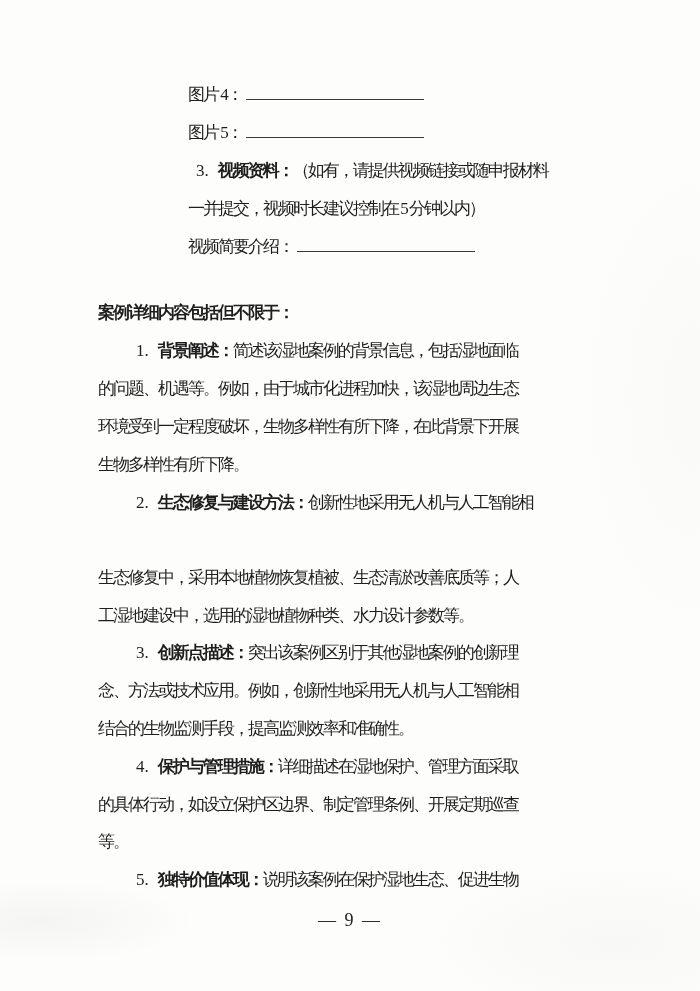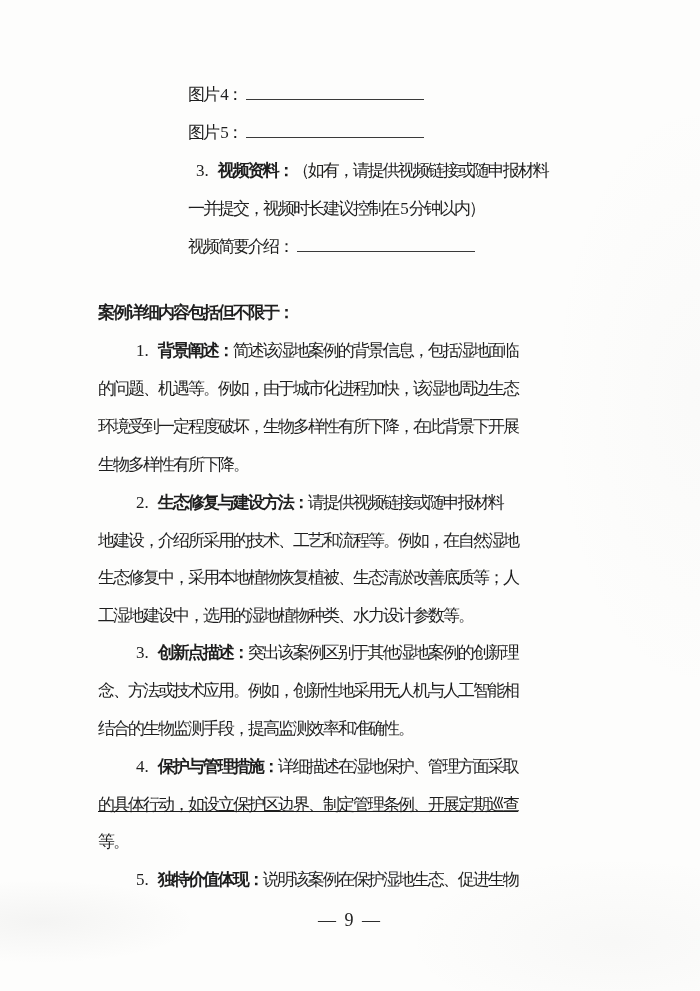--- a/index.html
+++ b/index.html
@@ -84,36 +84,35 @@
   <div class="line b" style="left:98px; top:300px;text-align:right;">案例详细内容包括但不限于：</div>
 
   <div class="line" style="left:136px; top:338px;">
     <span class="no">1.</span><span class="b">背景阐述：</span><span>简述该湿地案例的背景信息，包括湿地面临</span>
   </div>
   <div class="line" style="left:98px; top:414px;">环境受到一定程度破坏，生物多样性有所下降，在此背景下开展</div>
   <div class="line" style="left:98px; top:376px;">的问题、机遇等。例如，由于城市化进程加快，该湿地周边生态</div>
   <div class="line" style="left:98px; top:452px;">生物多样性有所下降。</div>
 
   <div class="line" style="left:136px; top:490px;">
-    <span class="no">2.</span><span class="b">生态修复与建设方法：</span><span>请提供视频链接或随申报材料</span>
+    <span class="no">2.</span><span class="b">生态修复与建设方法：</span><span>创新性地采用无人机与人工智能相</span>
   </div>
-  <div class="line" style="left:98px; top:528px;">地建设，介绍所采用的技术、工艺和流程等。例如，在自然湿地</div>
   <div class="line" style="left:98px; top:565px;">生态修复中，采用本地植物恢复植被、生态清淤改善底质等；人</div>
   <div class="line" style="left:98px; top:603px;">工湿地建设中，选用的湿地植物种类、水力设计参数等。</div>
 
   <div class="line" style="left:136px; top:640px;">
     <span class="no">3.</span><span class="b">创新点描述：</span><span>突出该案例区别于其他湿地案例的创新理</span>
   </div>
   <div class="line" style="left:98px; top:678px;">念、方法或技术应用。例如，创新性地采用无人机与人工智能相</div>
   <div class="line" style="left:98px; top:716px;font-family:Liberation Serif, serif;">结合的生物监测手段，提高监测效率和准确性。</div>
 
   <div class="line" style="left:136px; top:754px;text-align:right;">
     <span class="no">4.</span><span class="b">保护与管理措施：</span><span>详细描述在湿地保护、管理方面采取</span>
   </div>
-  <div class="line" style="left:98px; top:792px;text-decoration:underline;">的具体行动，如设立保护区边界、制定管理条例、开展定期巡查</div>
+  <div class="line" style="left:98px; top:792px;">的具体行动，如设立保护区边界、制定管理条例、开展定期巡查</div>
   <div class="line" style="left:98px; top:829px;">等。</div>
 
   <div class="line" style="left:136px; top:867px;">
     <span class="no">5.</span><span class="b">独特价值体现：</span><span>说明该案例在保护湿地生态、促进生物</span>
   </div>
 
   <div class="footer-line" style="top:910px;">— 9 —</div>
 
 </div>
 

